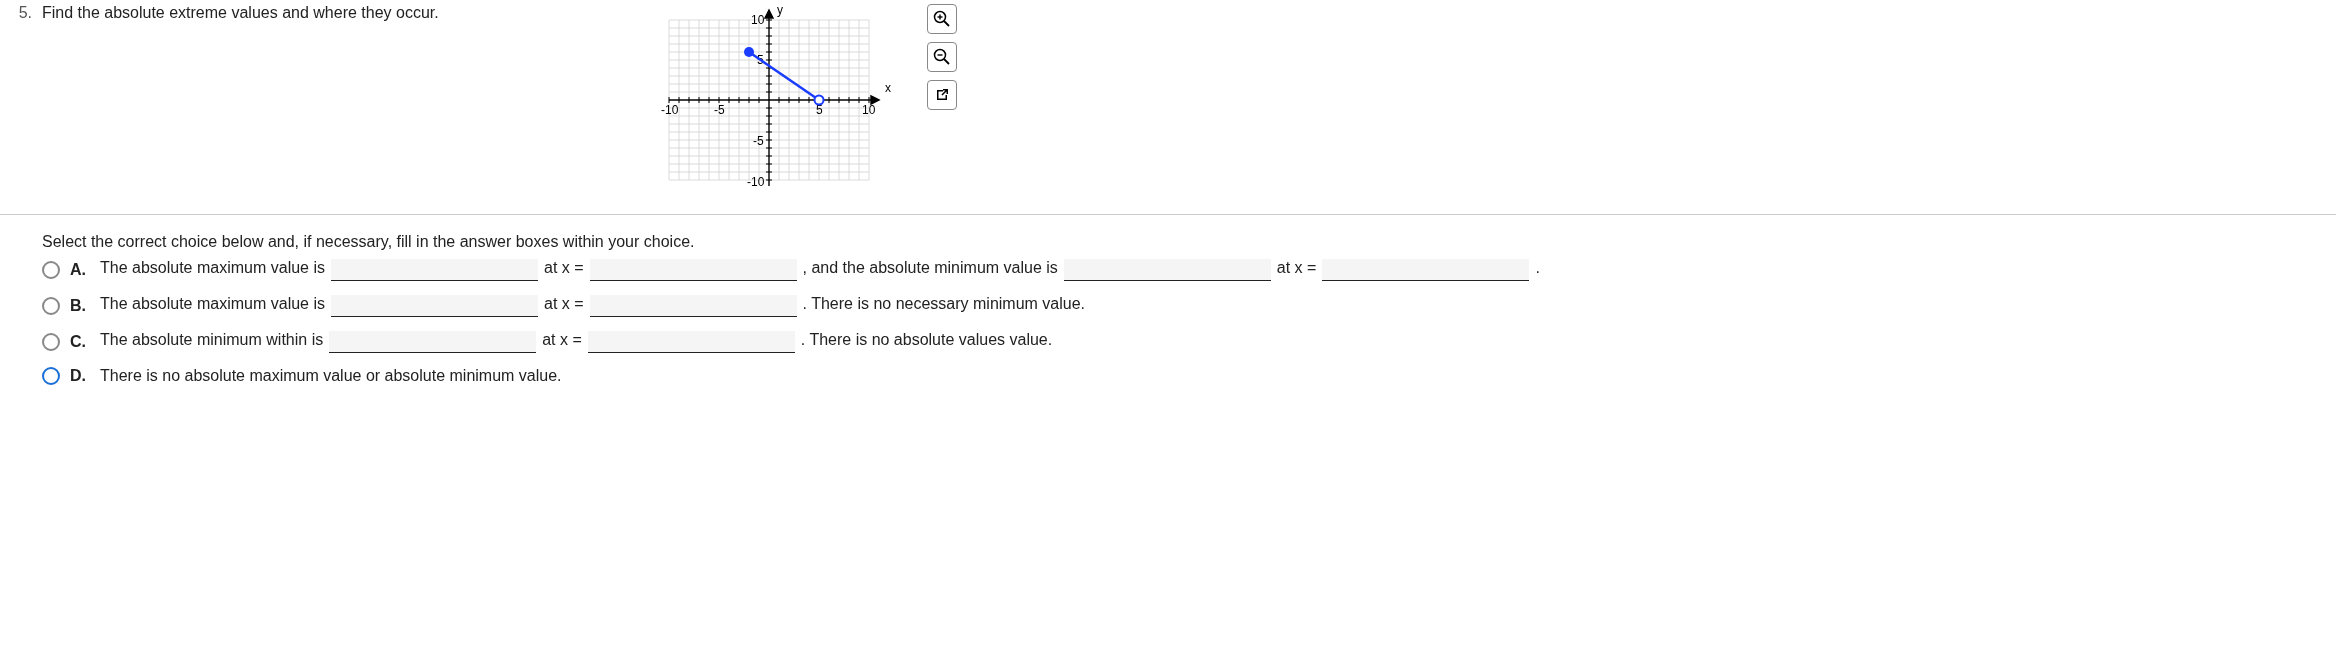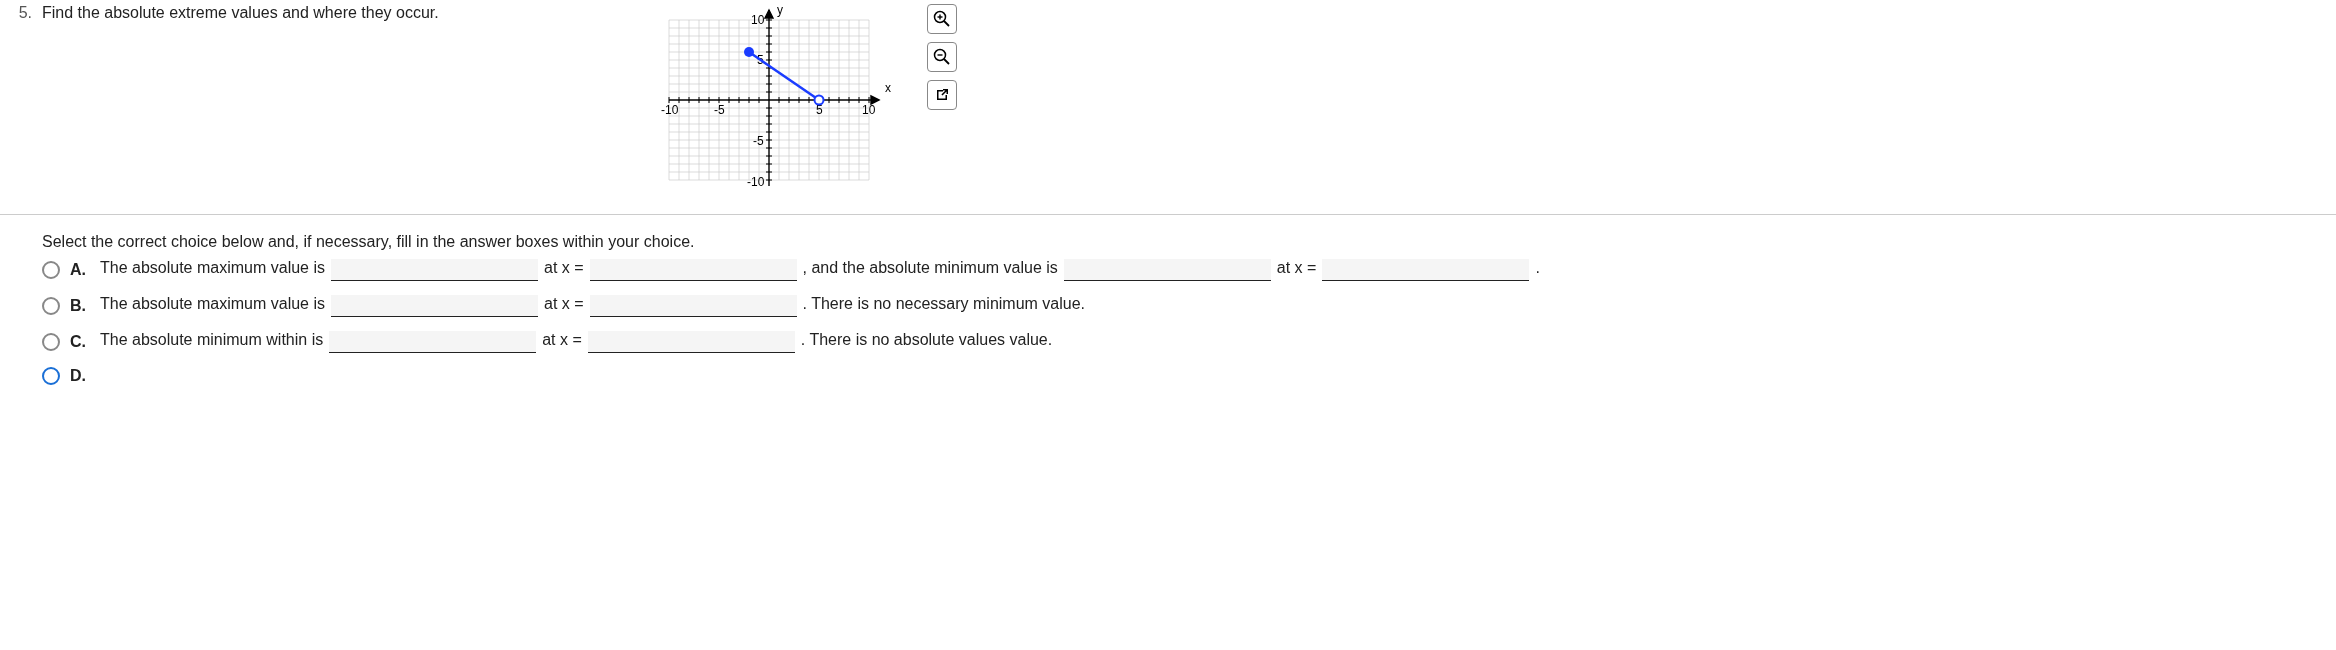--- a/index.html
+++ b/index.html
@@ -312,15 +312,18 @@
       <input class="blank" type="text" style="">
       <span class="seg">at x =</span>
       <input class="blank" type="text" style="">
       <span class="seg">. There is no absolute values value.</span>
     </div>
   </div>
 
   <div class="choice">
     <div class="radio blue"></div>
     <div class="choice-label">D.</div>
+    <div class="choice-text">
+      <span class="seg">There is no absolute maximum value or absolute minimum value.</span>
+    </div>
   </div>
 
 </div>
 
 </body></html>

